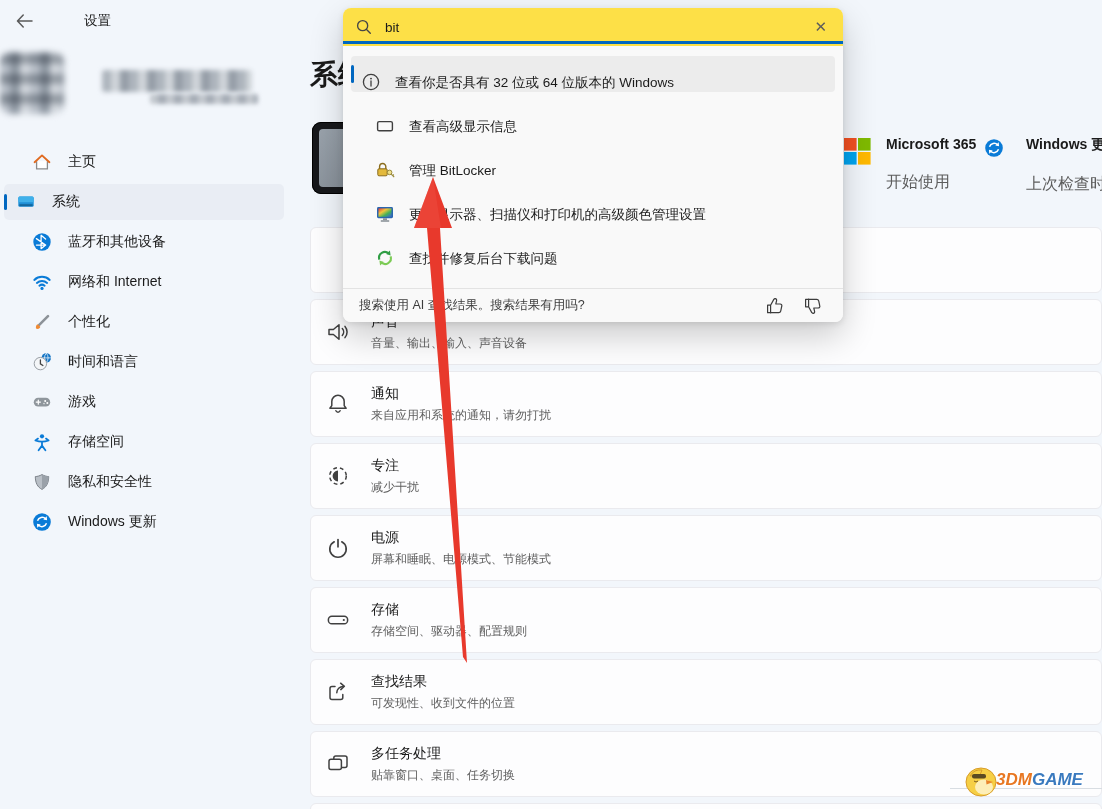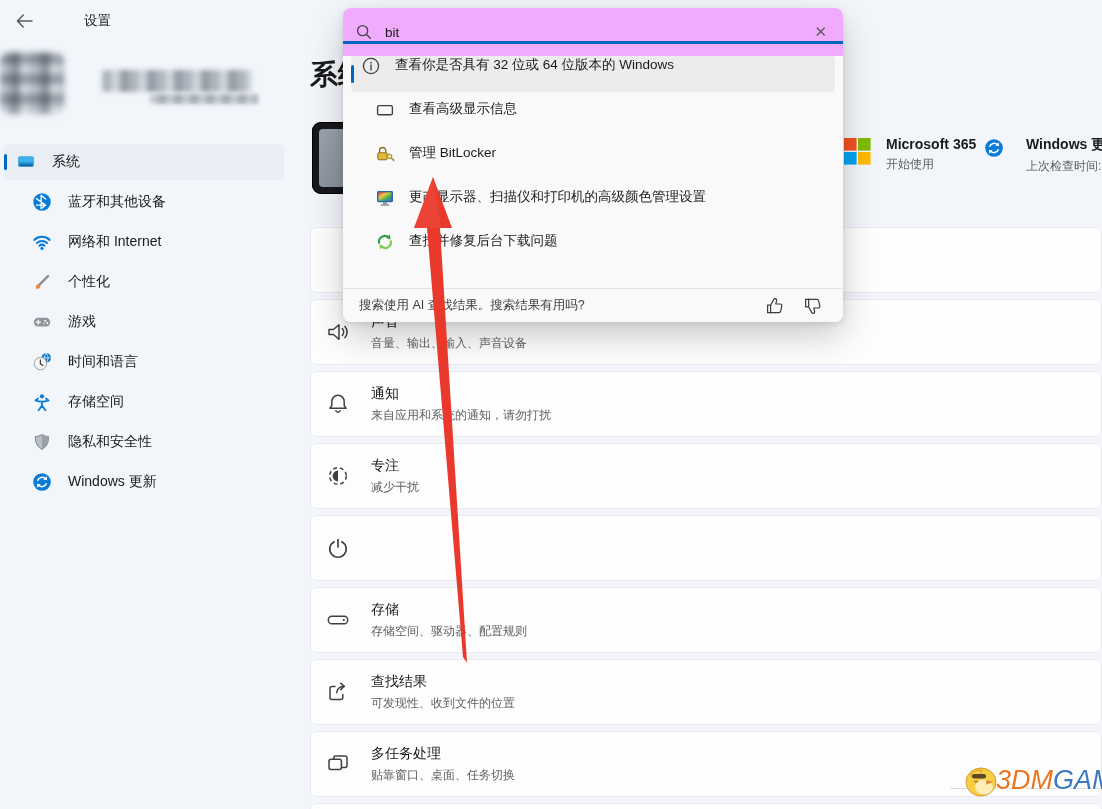--- a/index.html
+++ b/index.html
@@ -34,56 +34,56 @@
   
   .main{position:absolute;left:310px;top:42px;right:0;bottom:0;z-index:1;}
   .page-title{position:absolute;left:0;top:14px;font-size:28px;font-weight:600;}
   .device-thumb{position:absolute;left:2px;top:80px;width:88px;height:72px;border-radius:9px;
     background:#17181b;box-shadow:inset 0 0 0 1px #000;}
   .device-thumb .screen{position:absolute;inset:7px;border-radius:4px;
     background:linear-gradient(135deg,#9aa3ac,#7d858e);}
   .hero-card{position:absolute;display:flex;gap:14px;align-items:flex-start;}
   .hero-card .icon{width:28px;height:28px;margin-top:2px;}
   .hero-title{font-size:14px;font-weight:700;}
-  .hero-sub{font-size:12px;color:#5d5d5d;margin-top:4px;}
+  .hero-sub{font-size:16px;color:#5d5d5d;margin-top:20px;}
   #hero-ms365{left:534px;top:94px;}
   #hero-update{left:674px;top:94px;width:160px;}
   .rows{position:absolute;left:0;top:185px;width:792px;}
   .row{display:flex;align-items:center;gap:20px;height:66px;margin-bottom:6px;
     background:#fdfdfe;border:1px solid #eaeaee;border-radius:6px;padding:0 0 0 14px;box-sizing:border-box;cursor:default;}
   .row .icon{width:26px;height:26px;flex:0 0 26px;}
   .row-title{font-size:14px;font-weight:400;color:#1a1a1a;}
   .row-sub{font-size:12px;color:#5f5f5f;margin-top:4px;}
   .row.empty .icon{visibility:hidden}
   
   .flyout{position:absolute;left:343px;top:8px;width:500px;height:314px;z-index:5;
     border-radius:8px;background:#f9f9f9;box-shadow:0 14px 34px rgba(0,0,0,.20),0 2px 6px rgba(0,0,0,.10);}
-  .searchbar{position:absolute;left:0;top:0;right:0;height:48px;background:#f0abfc;
+  .searchbar{position:absolute;left:0;top:0;right:0;height:38px;background:#fde047;
     border-radius:8px 8px 0 0;display:flex;align-items:center;padding:0 12px;gap:12px;box-sizing:border-box;}
   .searchbar .icon{width:18px;height:18px;}
   .search-value{font-size:13.5px;color:#1a1a1a;flex:1;}
   .search-close{font-size:15px;color:#5c5c5c;padding:0 4px;cursor:default;}
   .accent-line{position:absolute;left:0;right:0;top:33px;height:3px;background:var(--accent,#0067c0);}
   .results{position:absolute;left:8px;right:8px;top:48px;}
-  .result-item{position:relative;display:flex;align-items:flex-start;gap:14px;height:36px;margin-bottom:8px;
+  .result-item{position:relative;display:flex;align-items:flex-end;gap:14px;height:36px;margin-bottom:8px;
     padding:0 10px;border-radius:4px;font-size:13.5px;cursor:default;}
   .result-item .icon{width:20px;height:20px;flex:0 0 20px;}
   .result-item.selected{background:#ececec;}
   .result-item.selected .sel-bar{position:absolute;left:0;top:50%;transform:translateY(-50%);
     width:3px;height:18px;border-radius:2px;background:var(--accent,#0067c0);}
   .flyout-footer{position:absolute;left:0;right:0;bottom:0;height:34px;border-top:1px solid #e3e3e3;
     display:flex;align-items:center;padding:0 20px 0 16px;box-sizing:border-box;border-radius:0 0 8px 8px;background:#f9f9f9;}
   .footer-text{font-size:12.5px;color:#3c3c3c;flex:1;}
   .thumb{width:20px;height:20px;margin-left:18px;cursor:default;}
   
   .anno-arrow{position:absolute;left:0;top:0;z-index:9;pointer-events:none;}
   
   .watermark{position:absolute;left:962px;top:760px;z-index:10;display:flex;align-items:center;}
   .wm-line{position:absolute;left:-12px;top:28px;width:160px;height:1px;background:#d8dde2;}
-  .wm-text{font-style:italic;font-weight:400;font-size:27px;letter-spacing:0;position:relative;
+  .wm-text{font-style:italic;font-weight:700;font-size:17px;letter-spacing:0;position:relative;
     text-shadow:1px 1px 0 #fff,-1px 1px 0 #fff,1px -1px 0 #fff,-1px -1px 0 #fff;}
   .wm-3dm{color:#e87722;}
   .wm-game{color:#3a7abf;}
   .chick{width:38px;height:40px;position:relative;margin-right:-4px;z-index:1;}
 </style>
 </head>
 <body>
 
 <div class="app-header">
   <span class="back-btn icon">
@@ -92,20 +92,30 @@
       </svg>
   </span>
   <span class="app-title">设置</span>
 </div>
 
 <div class="sidebar">
   <div class="avatar-blur"></div>
   <div class="name-blur1"></div>
   <div class="name-blur2"></div>
   <div class="nav" id="sidebar-nav">
+      <div class="nav-item">
+    <span class="sel-bar"></span>
+    <span class="icon">
+          <svg width="20" height="20" viewBox="0 0 20 20">
+            <path d="M4.6 9.2V16.8h10.8V9.2" fill="#fff" stroke="#8a8a8a" stroke-width="1.3"></path>
+            <path d="M2.6 10.2 10 3.4l7.4 6.8" fill="none" stroke="#e06a1f" stroke-width="1.9" stroke-linecap="round" stroke-linejoin="round"></path>
+          </svg>
+        </span>
+    <span class="nav-label">主页</span>
+  </div>
       <div class="nav-item selected">
     <span class="sel-bar"></span>
     <span class="icon">
           <svg width="20" height="20" viewBox="0 0 20 20">
             <rect x="2.3" y="4.6" width="15.4" height="10.2" rx="1.6" fill="#1f8fd6"></rect>
             <path d="M2.3 6.2c0-.9.7-1.6 1.6-1.6h12.2c.9 0 1.6.7 1.6 1.6v4.1H2.3z" fill="#3fb0ea"></path>
             <rect x="3.4" y="12.2" width="13.2" height="2" fill="#12679e"></rect>
           </svg>
         </span>
     <span class="nav-label">系统</span>
@@ -132,50 +142,50 @@
   </div>
       <div class="nav-item">
     <span class="sel-bar"></span>
     <span class="icon">
           <svg width="20" height="20" viewBox="0 0 20 20">
             <line x1="7" y1="13.2" x2="16" y2="4.2" stroke="#8d9298" stroke-width="2.6" stroke-linecap="round"></line>
             <path d="M4 16.5c1.8 1 3.9.3 4.3-1.7L5.6 12.3c-1.7 1-1.9 2.7-1.6 4.2z" fill="#f08a33"></path>
           </svg>
         </span>
     <span class="nav-label">个性化</span>
+  </div>
+      <div class="nav-item">
+    <span class="sel-bar"></span>
+    <span class="icon">
+          <svg width="20" height="20" viewBox="0 0 20 20">
+            <circle cx="14.3" cy="5.9" r="4.7" fill="#1273c4"></circle>
+            <path d="M9.6 5.9h9.4M14.3 1.2a7 7 0 0 1 0 9.4m0-9.4a7 7 0 0 0 0 9.4" stroke="#fff" stroke-width=".7" fill="none"></path>
+            <circle cx="8.4" cy="11.6" r="6.2" fill="#f4f6f8" stroke="#9aa0a6"></circle>
+            <path d="M8.4 8v3.8l2.5 1.7" stroke="#444" stroke-width="1.3" fill="none" stroke-linecap="round"></path>
+          </svg>
+        </span>
+    <span class="nav-label">时间和语言</span>
   </div>
       <div class="nav-item">
     <span class="sel-bar"></span>
     <span class="icon">
           <svg width="20" height="20" viewBox="0 0 20 20">
             <rect x="1.8" y="5.8" width="16.4" height="8.8" rx="4.4" fill="#8f969c"></rect>
             <path d="M6.3 8v4.2M4.2 10.1h4.2" stroke="#fff" stroke-width="1.2" stroke-linecap="round"></path>
             <circle cx="13.2" cy="9" r="1" fill="#fff"></circle>
             <circle cx="15.3" cy="10.9" r="1" fill="#fff"></circle>
             <circle cx="12" cy="11.6" r=".8" fill="#dfe3e6"></circle>
           </svg>
         </span>
     <span class="nav-label">游戏</span>
   </div>
       <div class="nav-item">
     <span class="sel-bar"></span>
     <span class="icon">
           <svg width="20" height="20" viewBox="0 0 20 20">
-            <circle cx="14.3" cy="5.9" r="4.7" fill="#1273c4"></circle>
-            <path d="M9.6 5.9h9.4M14.3 1.2a7 7 0 0 1 0 9.4m0-9.4a7 7 0 0 0 0 9.4" stroke="#fff" stroke-width=".7" fill="none"></path>
-            <circle cx="8.4" cy="11.6" r="6.2" fill="#f4f6f8" stroke="#9aa0a6"></circle>
-            <path d="M8.4 8v3.8l2.5 1.7" stroke="#444" stroke-width="1.3" fill="none" stroke-linecap="round"></path>
-          </svg>
-        </span>
-    <span class="nav-label">时间和语言</span>
-  </div>
-      <div class="nav-item">
-    <span class="sel-bar"></span>
-    <span class="icon">
-          <svg width="20" height="20" viewBox="0 0 20 20">
             <circle cx="10" cy="4.3" r="2.1" fill="#0a7bd7"></circle>
             <path d="M3.4 8.4C7 9.8 13 9.8 16.6 8.4M10 9.6v4M10 13.6 6.6 18.2M10 13.6l3.4 4.6M3.4 8.4 6 6.6M16.6 8.4 14 6.6" fill="none" stroke="#0a7bd7" stroke-width="1.8" stroke-linecap="round" stroke-linejoin="round"></path>
           </svg>
         </span>
     <span class="nav-label">存储空间</span>
   </div>
       <div class="nav-item">
     <span class="sel-bar"></span>
     <span class="icon">
           <svg width="20" height="20" viewBox="0 0 20 20">
@@ -283,20 +293,24 @@
       <div class="row-sub">减少干扰</div>
     </div>
   </div>
       <div class="row">
     <span class="icon">
           <svg width="26" height="26" viewBox="0 0 26 26">
             <path d="M13 4.6v7.2" stroke="#404040" stroke-width="1.7" stroke-linecap="round"></path>
             <path d="M9.2 6.8a8.2 8.2 0 1 0 7.6 0" fill="none" stroke="#404040" stroke-width="1.7" stroke-linecap="round"></path>
           </svg>
         </span>
+    <div class="row-text">
+      <div class="row-title">电源</div>
+      <div class="row-sub">屏幕和睡眠、电源模式、节能模式</div>
+    </div>
   </div>
       <div class="row">
     <span class="icon">
           <svg width="26" height="26" viewBox="0 0 26 26">
             <rect x="3.4" y="9.2" width="19.2" height="7.6" rx="3.4" fill="none" stroke="#404040" stroke-width="1.5"></rect>
             <circle cx="18.8" cy="13" r="1.1" fill="#404040"></circle>
           </svg>
         </span>
     <div class="row-text">
       <div class="row-title">存储</div>

